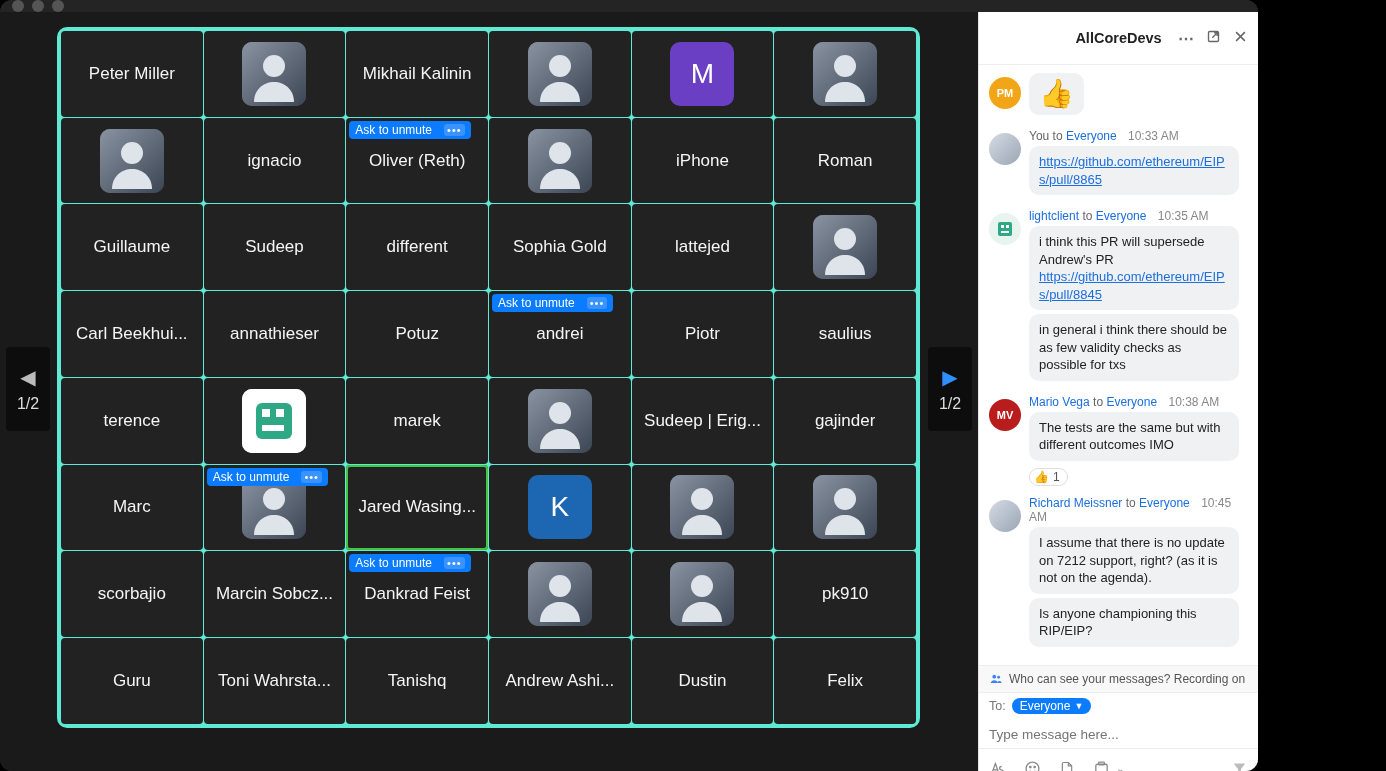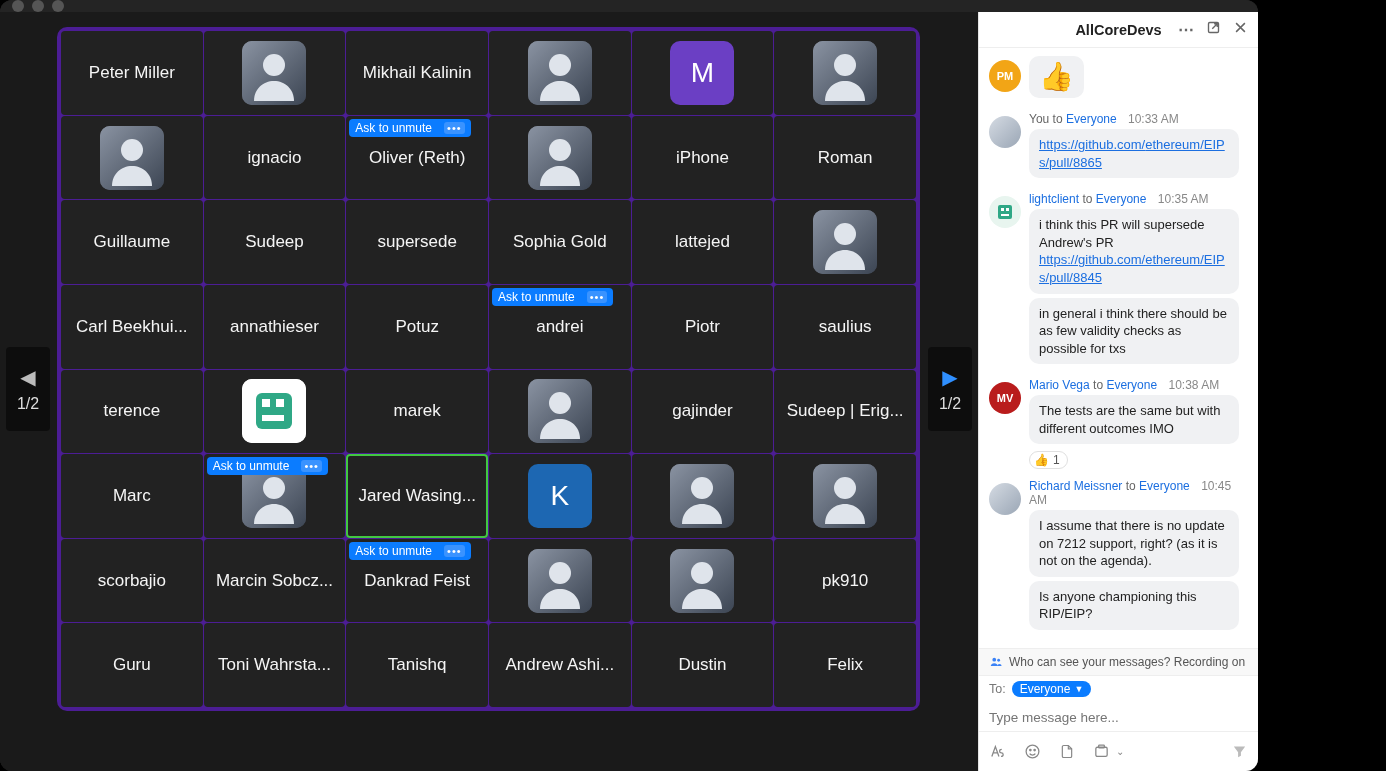--- a/index.html
+++ b/index.html
@@ -17,21 +17,21 @@
   .content {
     flex: 1; display: flex; position: relative;
   }
   
   .video-area {
     width: 978px; height: 100%; position: relative; background: #1a1a1a;
     overflow: hidden;
   }
   .grid-wrap {
     position: absolute; left: 57px; top: 15px; right: 58px; bottom: 60px;
-    background: #4c1d95; border-radius: 10px;
+    background: #5eead4; border-radius: 10px;
     display: grid;
     grid-template-columns: repeat(6, 1fr);
     grid-template-rows: repeat(8, 1fr);
     gap: 1px;
     padding: 4px;
   }
   .tile {
     background: #222; position: relative; display: flex; align-items: center; justify-content: center;
     border-radius: 4px; overflow: hidden;
   }
@@ -65,21 +65,21 @@
   .pager-btn .arrow { font-size: 20px; }
   .pager-right .arrow { color: #2f8fff; }
   .pager-btn .count { font-size: 16px; margin-top: 6px; color: #ddd; }
 
   
   .chat-panel {
     flex: 1; background: #fff; display: flex; flex-direction: column;
     border-top-left-radius: 0; border-left: 1px solid #e4e4e4;
   }
   .chat-header {
-    height: 36px; display: flex; align-items: center; justify-content: center;
+    height: 53px; display: flex; align-items: center; justify-content: center;
     position: relative; border-bottom: 1px solid #eee; font-size: 14.5px; font-weight: 600;
     color: #222;
   }
   .chat-header .hicons { position: absolute; right: 10px; display: flex; gap: 12px; color: #666; }
   .chat-header .hicons span { cursor: pointer; font-size: 16px; }
   .chat-body {
     flex: 1; overflow-y: auto; padding: 8px 10px 4px 10px; font-size: 13px;
   }
   .msg { display: flex; margin-bottom: 10px; }
   .msg .avatar {
@@ -251,21 +251,21 @@
           <div class="tile">
             <div class="tile-name">Roman</div>
           </div>
           <div class="tile">
             <div class="tile-name">Guillaume</div>
           </div>
           <div class="tile">
             <div class="tile-name">Sudeep</div>
           </div>
           <div class="tile">
-            <div class="tile-name">supersede</div>
+            <div class="tile-name">different</div>
           </div>
           <div class="tile">
             <div class="tile-name">Sophia Gold</div>
           </div>
           <div class="tile">
             <div class="tile-name">lattejed</div>
           </div>
           <div class="tile">
             <div class="tile-avatar av-photo">
               <svg width="64" height="64" viewBox="0 0 64 64">
@@ -329,24 +329,24 @@
                     <stop offset="0" stop-color="#8a93a2"></stop>
                     <stop offset="1" stop-color="#3c4553"></stop>
                   </linearGradient>
                 </defs>
                 <circle cx="32" cy="24" r="11" fill="#dfe4eb"></circle>
                 <path d="M12 60c0-12 9-20 20-20s20 8 20 20" fill="#dfe4eb"></path>
               </svg>
             </div>
           </div>
           <div class="tile">
+            <div class="tile-name">Sudeep | Erig...</div>
+          </div>
+          <div class="tile">
             <div class="tile-name">gajinder</div>
-          </div>
-          <div class="tile">
-            <div class="tile-name">Sudeep | Erig...</div>
           </div>
           <div class="tile">
             <div class="tile-name">Marc</div>
           </div>
           <div class="tile">
             <div class="tile-badge">
               <span>Ask to unmute</span>
               <span class="dots">•••</span>
             </div>
             <div class="tile-avatar av-photo">

